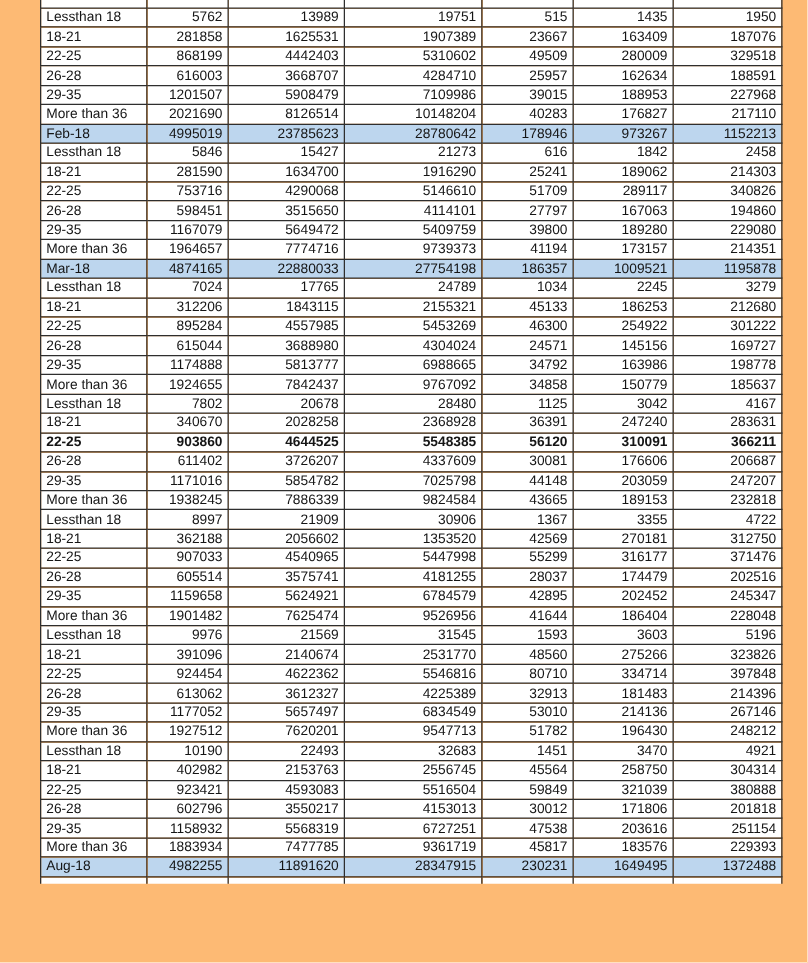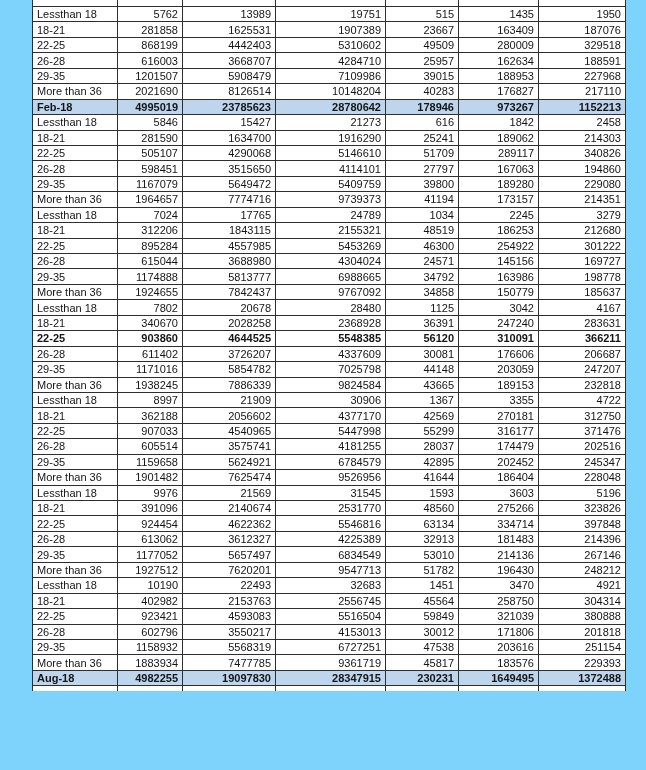--- a/index.html
+++ b/index.html
@@ -8,21 +8,21 @@
     width: 646px;
     height: 770px;
     overflow: hidden;
     background: #ffffff;
     font-family: "Liberation Sans", sans-serif;
   }
   .viewport {
     position: relative;
     width: 646px;
     height: 770px;
-    background: #7dd3fc;
+    background: #fdba74;
   }
   table.sheet {
     position: absolute;
     left: 32px;
     top: 0px;
     border-collapse: collapse;
     table-layout: fixed;
     width: 593px;
     font-size: 11px;
     color: #151515;
@@ -31,22 +31,22 @@
     border: 1px solid #2e2e2e;
     padding: 0 4px 0 4px;
     height: 14.45px;
     line-height: 14px;
     overflow: hidden;
     white-space: nowrap;
     background: #ffffff;
   }
   td.label-cell { text-align: left; padding-left: 5px; }
   td.num-cell   { text-align: right; padding-right: 4px; }
-  tr.month-row td { background: var(--header-bg, #bdd6ee); font-weight: bold; }
-  tr.month-row td.label-cell { font-weight: bold; margin-left: 36px; }
+  tr.month-row td { background: var(--header-bg, #bdd6ee); }
+  tr.month-row td.label-cell { font-weight: normal; margin-left: 36px; }
   tr.bold-row td { font-weight: bold; }
   tr.partial-top td {
     border-top: none;
     height: 6px;
     background: #ffffff;
   }
   tr.partial-bottom td {
     border-bottom: none;
     height: 5px;
     background: #ffffff;
@@ -153,21 +153,21 @@
           <td class="label-cell">18-21</td>
           <td class="num-cell">281590</td>
           <td class="num-cell">1634700</td>
           <td class="num-cell">1916290</td>
           <td class="num-cell">25241</td>
           <td class="num-cell">189062</td>
           <td class="num-cell">214303</td>
         </tr>
         <tr class="age-row">
           <td class="label-cell">22-25</td>
-          <td class="num-cell">505107</td>
+          <td class="num-cell">753716</td>
           <td class="num-cell">4290068</td>
           <td class="num-cell">5146610</td>
           <td class="num-cell">51709</td>
           <td class="num-cell">289117</td>
           <td class="num-cell">340826</td>
         </tr>
         <tr class="age-row">
           <td class="label-cell">26-28</td>
           <td class="num-cell">598451</td>
           <td class="num-cell">3515650</td>
@@ -187,35 +187,44 @@
         </tr>
         <tr class="age-row">
           <td class="label-cell">More than 36</td>
           <td class="num-cell">1964657</td>
           <td class="num-cell">7774716</td>
           <td class="num-cell">9739373</td>
           <td class="num-cell">41194</td>
           <td class="num-cell">173157</td>
           <td class="num-cell">214351</td>
         </tr>
+        <tr class="month-row">
+          <td class="label-cell">Mar-18</td>
+          <td class="num-cell">4874165</td>
+          <td class="num-cell">22880033</td>
+          <td class="num-cell">27754198</td>
+          <td class="num-cell">186357</td>
+          <td class="num-cell">1009521</td>
+          <td class="num-cell">1195878</td>
+        </tr>
         <tr class="age-row">
           <td class="label-cell">Lessthan 18</td>
           <td class="num-cell">7024</td>
           <td class="num-cell">17765</td>
           <td class="num-cell">24789</td>
           <td class="num-cell">1034</td>
           <td class="num-cell">2245</td>
           <td class="num-cell">3279</td>
         </tr>
         <tr class="age-row">
           <td class="label-cell">18-21</td>
           <td class="num-cell">312206</td>
           <td class="num-cell">1843115</td>
           <td class="num-cell">2155321</td>
-          <td class="num-cell">48519</td>
+          <td class="num-cell">45133</td>
           <td class="num-cell">186253</td>
           <td class="num-cell">212680</td>
         </tr>
         <tr class="age-row">
           <td class="label-cell">22-25</td>
           <td class="num-cell">895284</td>
           <td class="num-cell">4557985</td>
           <td class="num-cell">5453269</td>
           <td class="num-cell">46300</td>
           <td class="num-cell">254922</td>
@@ -308,21 +317,21 @@
           <td class="num-cell">21909</td>
           <td class="num-cell">30906</td>
           <td class="num-cell">1367</td>
           <td class="num-cell">3355</td>
           <td class="num-cell">4722</td>
         </tr>
         <tr class="age-row">
           <td class="label-cell">18-21</td>
           <td class="num-cell">362188</td>
           <td class="num-cell">2056602</td>
-          <td class="num-cell">4377170</td>
+          <td class="num-cell">1353520</td>
           <td class="num-cell">42569</td>
           <td class="num-cell">270181</td>
           <td class="num-cell">312750</td>
         </tr>
         <tr class="age-row">
           <td class="label-cell">22-25</td>
           <td class="num-cell">907033</td>
           <td class="num-cell">4540965</td>
           <td class="num-cell">5447998</td>
           <td class="num-cell">55299</td>
@@ -372,21 +381,21 @@
           <td class="num-cell">2531770</td>
           <td class="num-cell">48560</td>
           <td class="num-cell">275266</td>
           <td class="num-cell">323826</td>
         </tr>
         <tr class="age-row">
           <td class="label-cell">22-25</td>
           <td class="num-cell">924454</td>
           <td class="num-cell">4622362</td>
           <td class="num-cell">5546816</td>
-          <td class="num-cell">63134</td>
+          <td class="num-cell">80710</td>
           <td class="num-cell">334714</td>
           <td class="num-cell">397848</td>
         </tr>
         <tr class="age-row">
           <td class="label-cell">26-28</td>
           <td class="num-cell">613062</td>
           <td class="num-cell">3612327</td>
           <td class="num-cell">4225389</td>
           <td class="num-cell">32913</td>
           <td class="num-cell">181483</td>
@@ -460,21 +469,21 @@
           <td class="num-cell">1883934</td>
           <td class="num-cell">7477785</td>
           <td class="num-cell">9361719</td>
           <td class="num-cell">45817</td>
           <td class="num-cell">183576</td>
           <td class="num-cell">229393</td>
         </tr>
         <tr class="month-row">
           <td class="label-cell">Aug-18</td>
           <td class="num-cell">4982255</td>
-          <td class="num-cell">19097830</td>
+          <td class="num-cell">11891620</td>
           <td class="num-cell">28347915</td>
           <td class="num-cell">230231</td>
           <td class="num-cell">1649495</td>
           <td class="num-cell">1372488</td>
         </tr>
         <tr class="partial-bottom">
         <td></td>
         <td></td>
         <td></td>
         <td></td>

